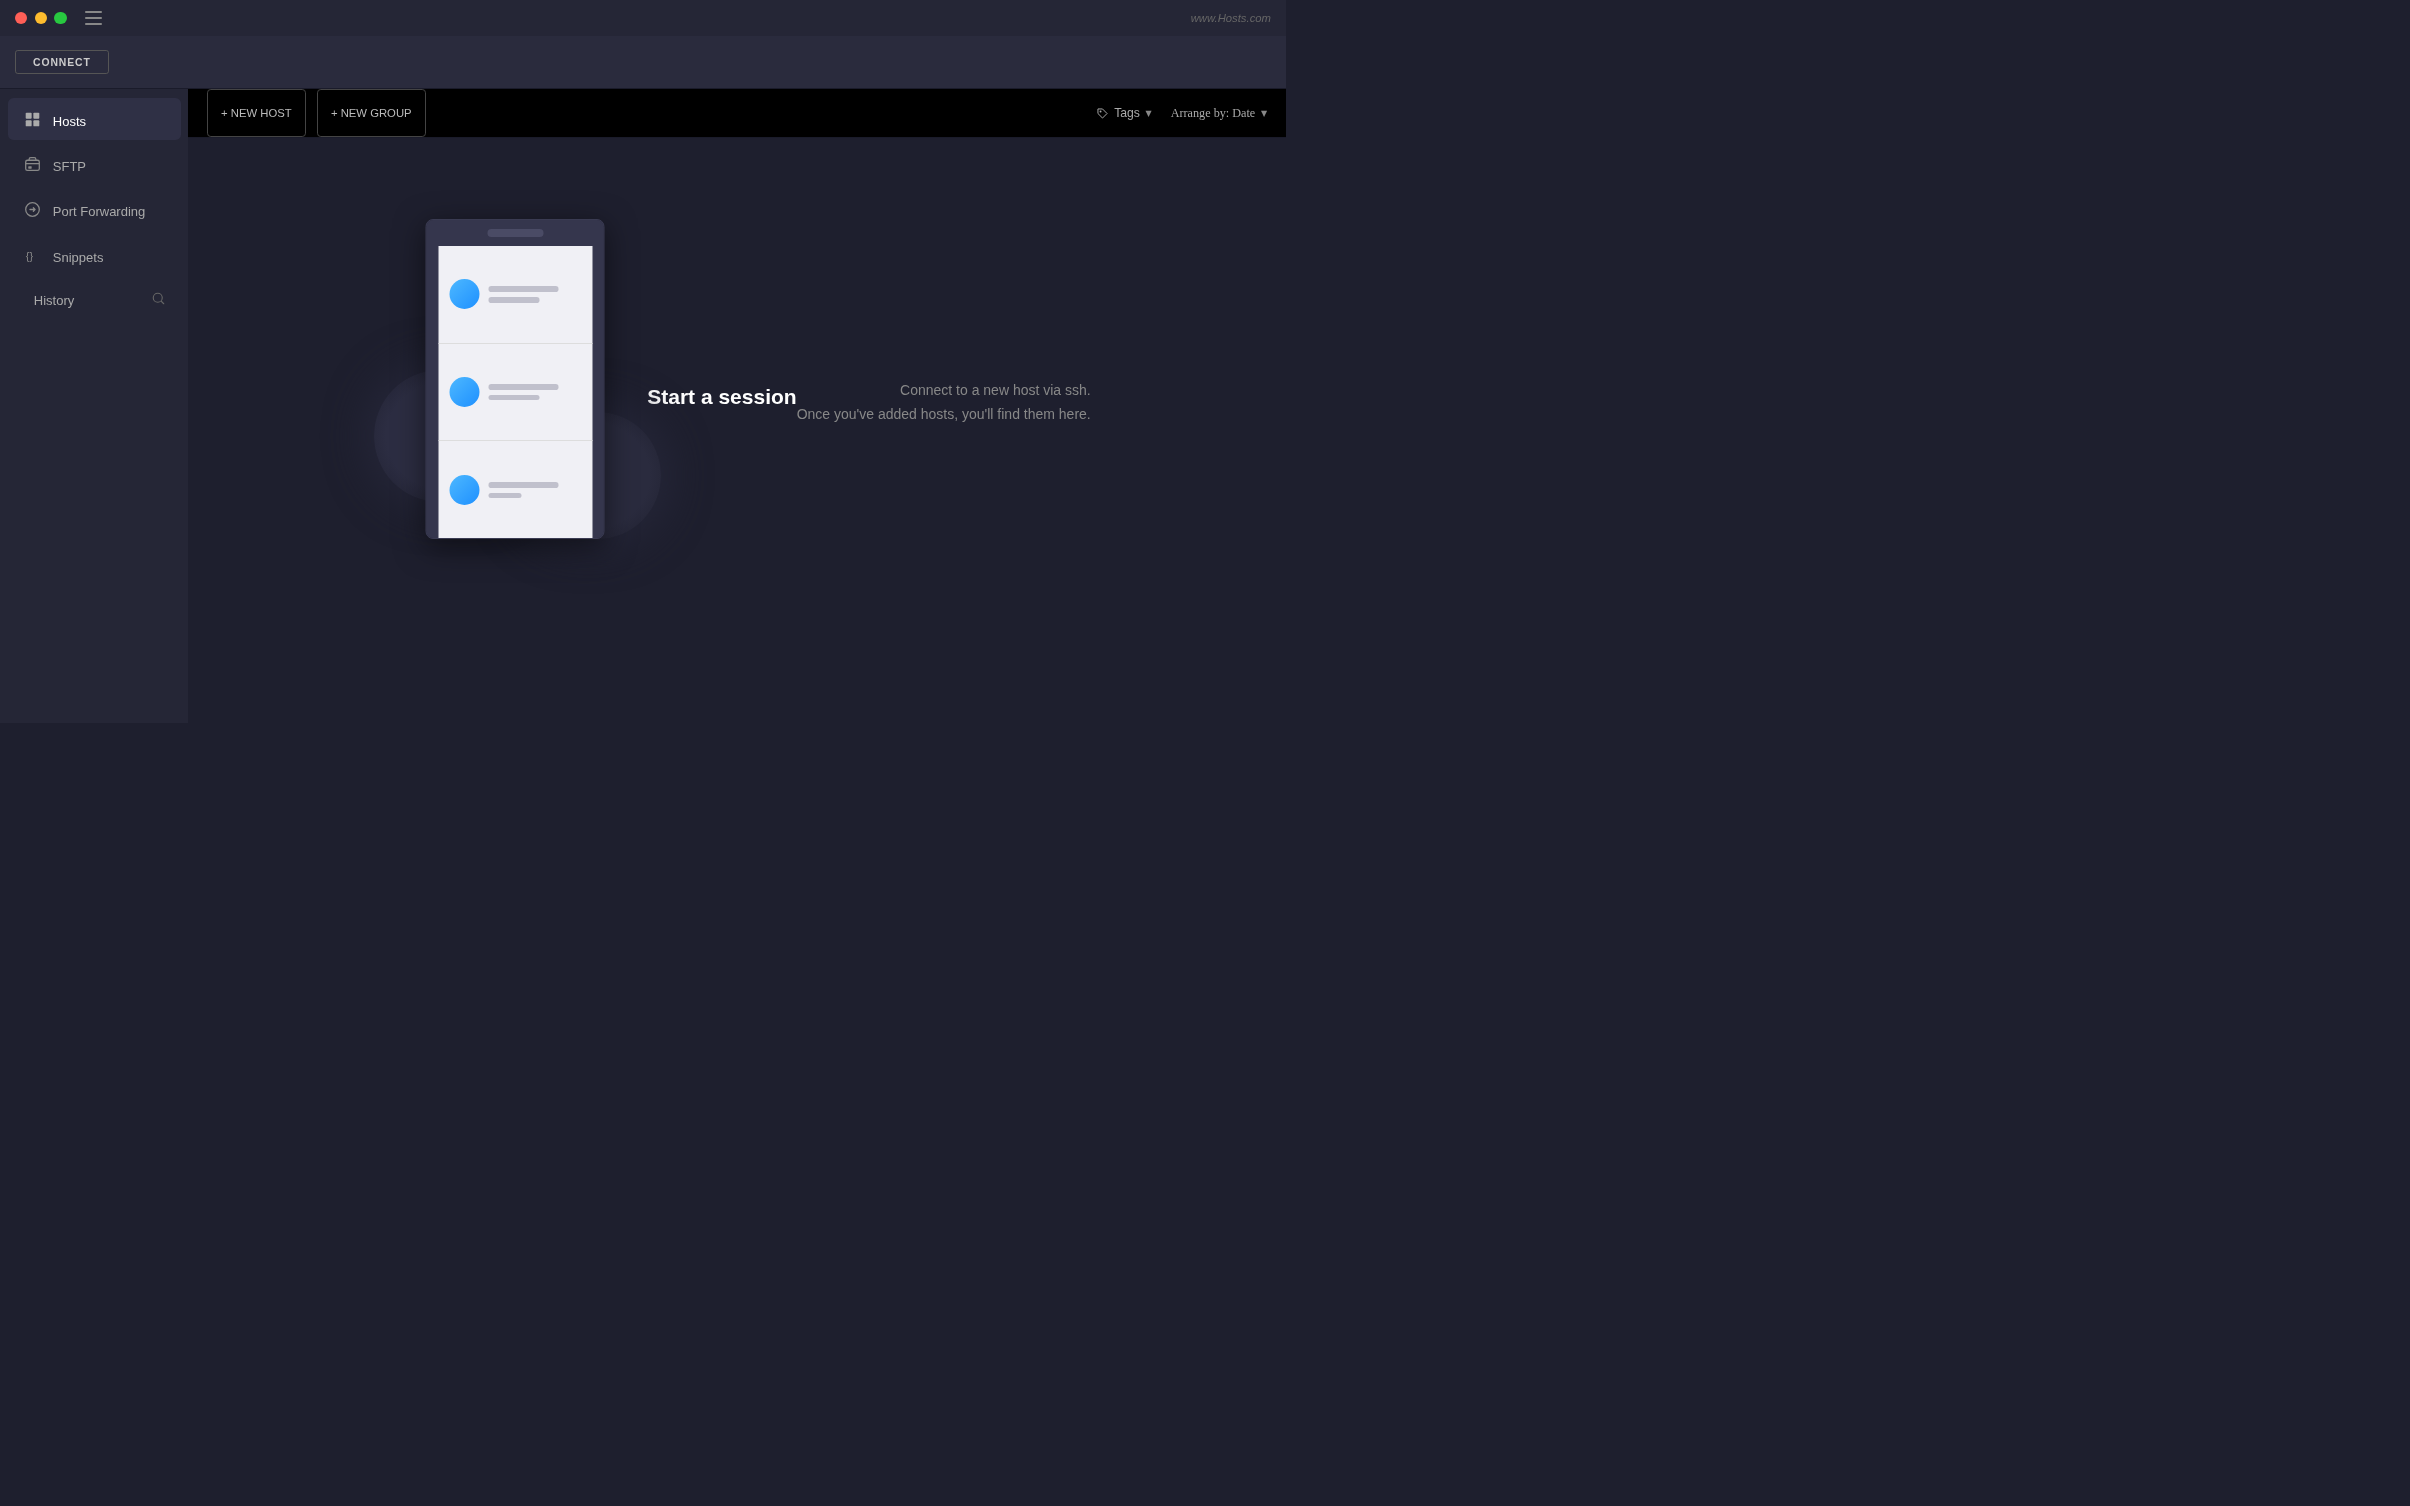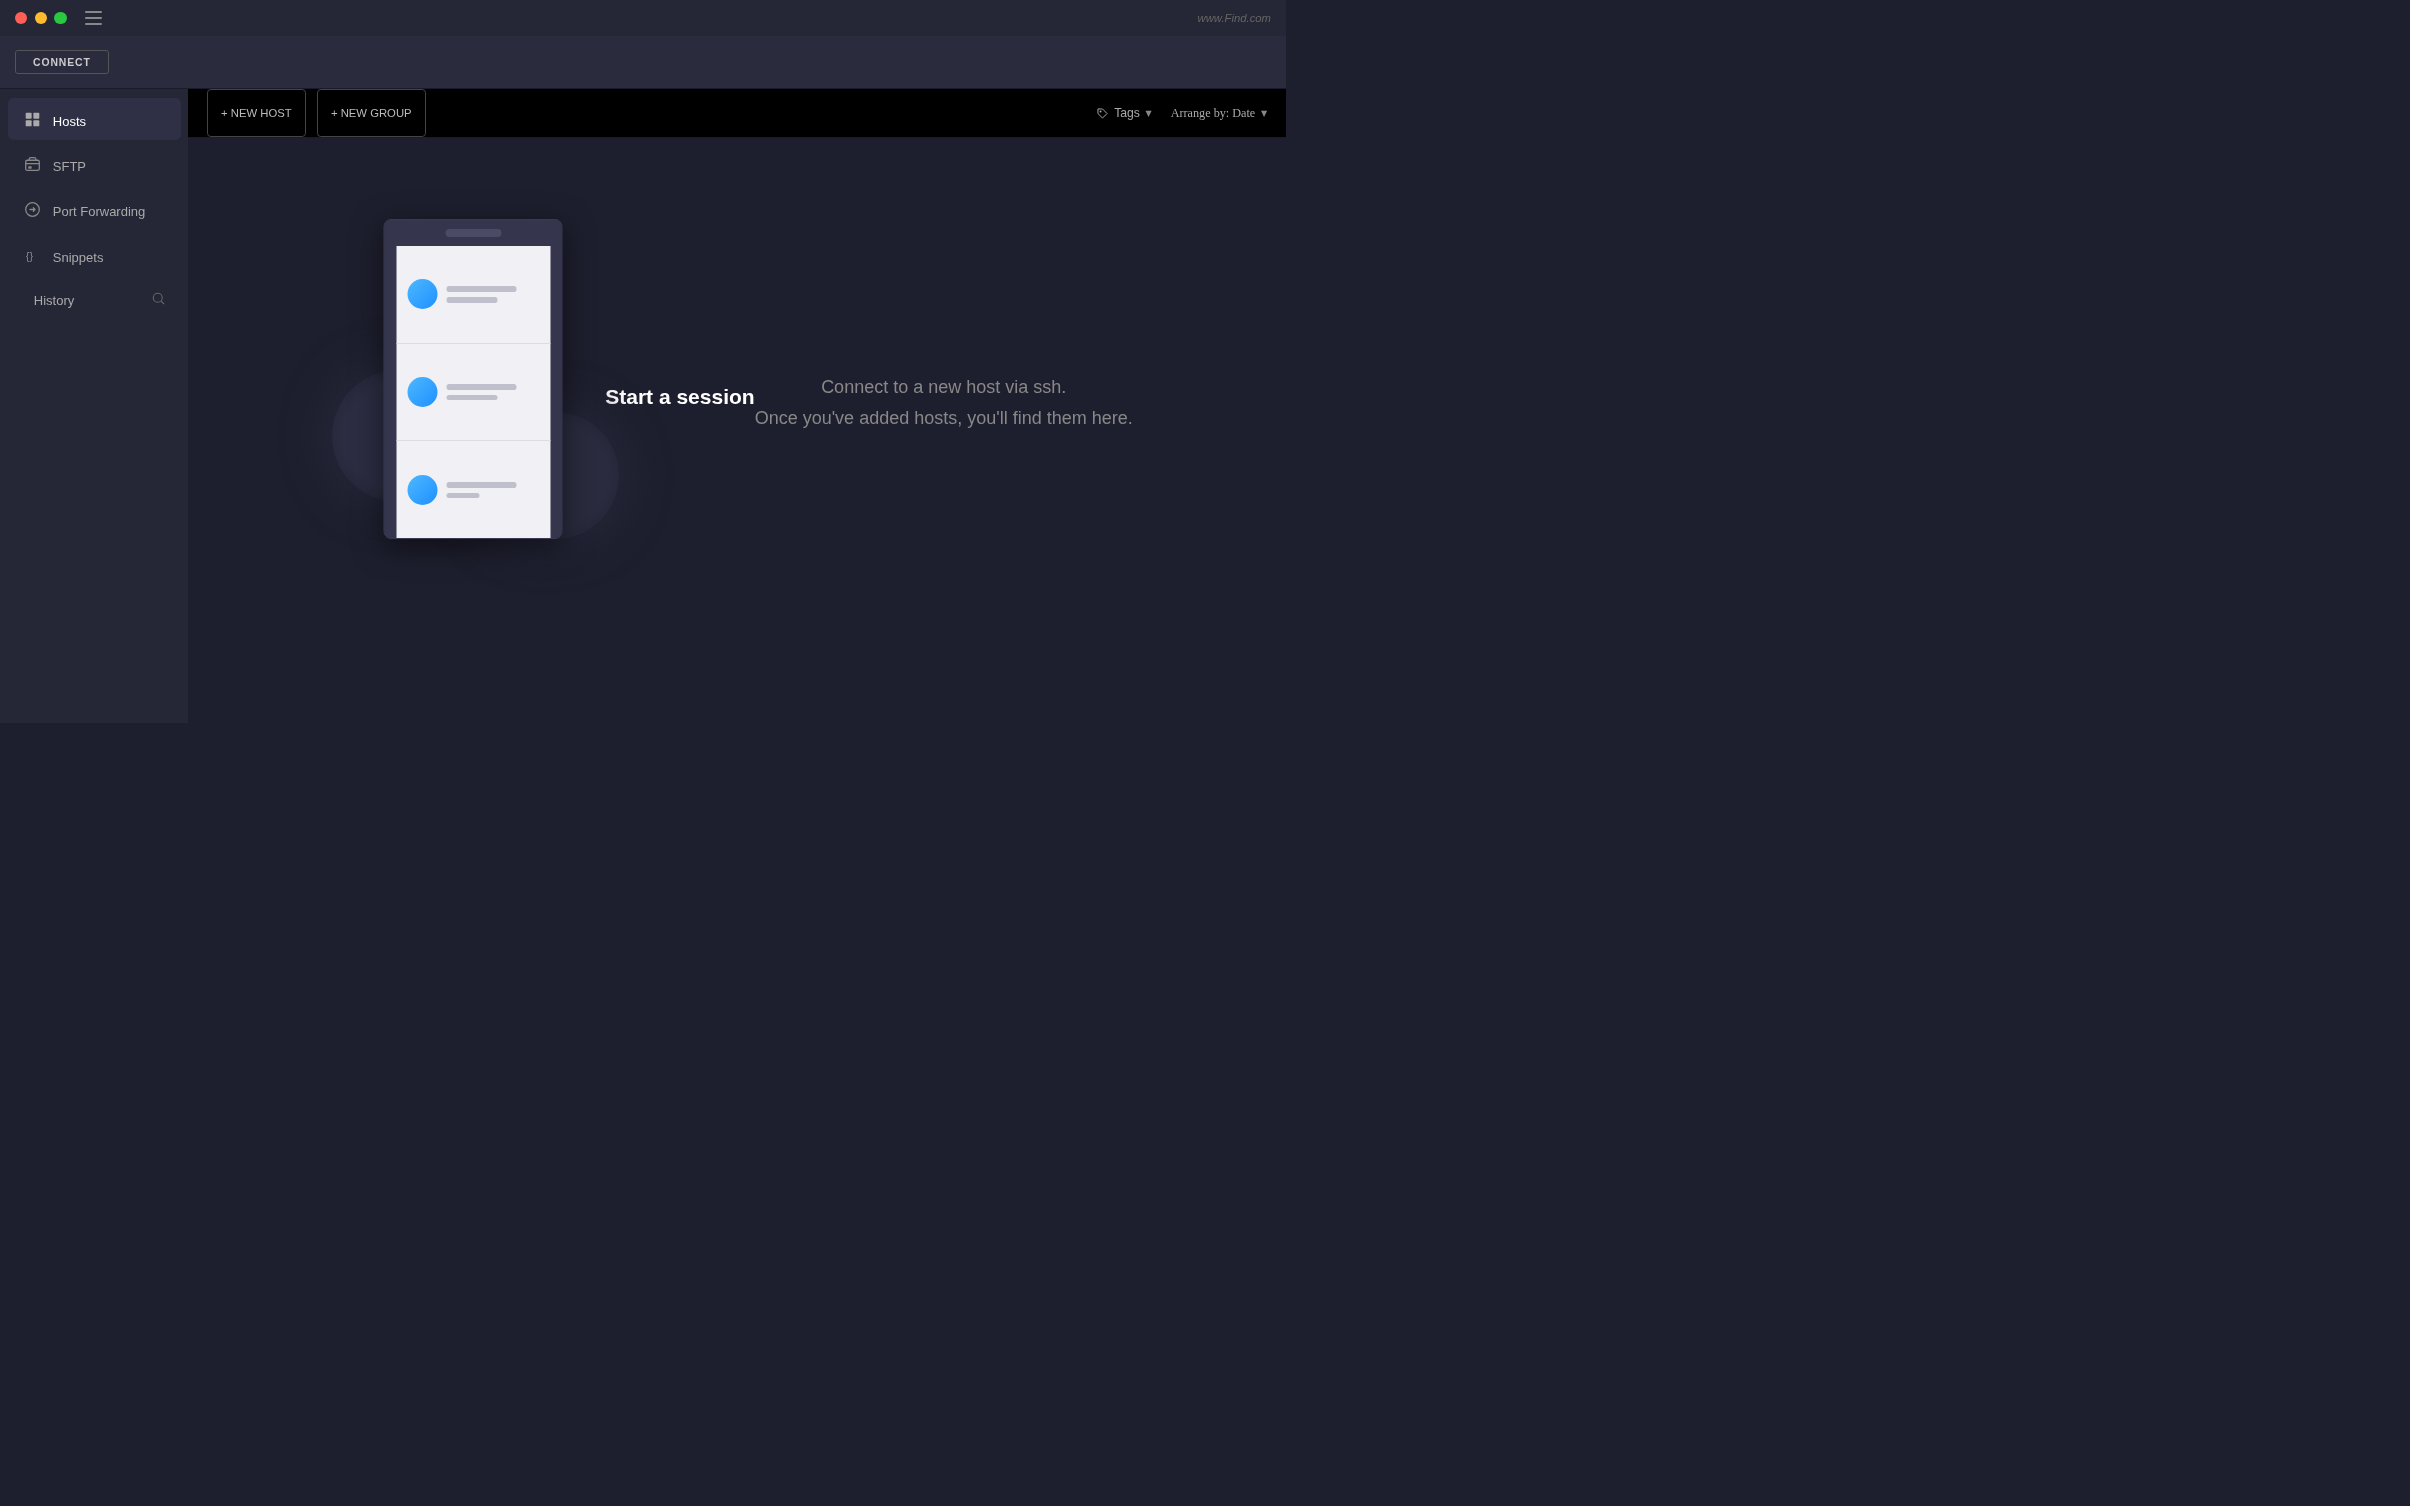--- a/index.html
+++ b/index.html
@@ -327,22 +327,22 @@
     .host-line-3 { height: 4.7px; width: 35%; }
 
     .empty-title {
       color: #fff;
       font-size: 21px;
       font-weight: 700;
       margin-bottom: 11.3px;
     }
     .empty-desc {
       color: #888;
-      font-size: 18px;
-      text-align: center;
+      font-size: 14px;
+      text-align: right;
       line-height: 1.7;
     }
 
     
     .hamburger-icon {
       display: flex;
       flex-direction: column;
       gap: 3.8px;
       cursor: pointer;
       padding: 3.8px;
@@ -362,21 +362,21 @@
   <div class="traffic-lights">
     <div class="traffic-light tl-red"></div>
     <div class="traffic-light tl-yellow"></div>
     <div class="traffic-light tl-green"></div>
   </div>
   <div class="hamburger-icon">
     <span></span>
     <span></span>
     <span></span>
   </div>
-  <span class="titlebar-watermark">www.Find.com</span>
+  <span class="titlebar-watermark">www.Hosts.com</span>
 </div>
 
 <div class="searchbar">
   <button class="connect-btn">CONNECT</button>
 </div>
 
 <div class="main-layout">
 
   <div class="sidebar">
 

